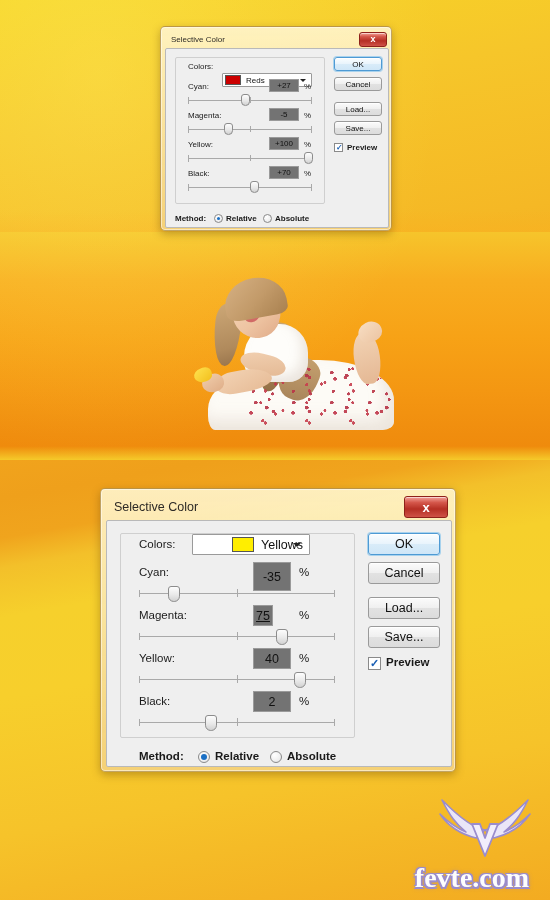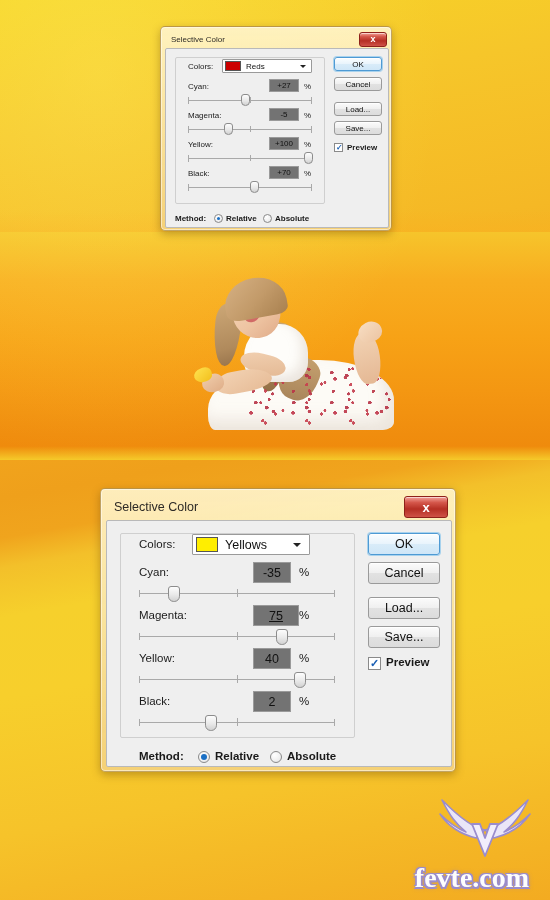--- a/index.html
+++ b/index.html
@@ -418,21 +418,21 @@
 <div id="dlg1" class="dialog">
   <div class="titlebar">
     <span class="title-text">Selective Color</span>
     <div class="close-btn">x</div>
   </div>
   <div class="client">
 
     <div class="groupbox" style="left:9px; top:8px; width:150px; height:147px;"></div>
 
     <span class="row-label" style="left:22px; top:13px;">Colors:</span>
-    <div class="combo" style="left:56px; top:10px; width:90px; height:14px;">
+    <div class="combo" style="left:56px; top:24px; width:90px; height:14px;">
       <span class="swatch" style="width:16px; height:10px; margin-left:2px; background:#cc0000;"></span>
       <span class="combo-label" style="margin-left:5px; font-size:8px;">Reds</span>
       <span class="caret" style="right:5px; top:5px; border-left-width:3px; border-right-width:3px; border-top-width:3px;"></span>
     </div>
 
     <span class="row-label" style="left:22px; top:33px;">Cyan:</span>
     <div class="numfield" style="left:103px; top:30px; width:30px; height:13px;">+27</div>
     <span class="pct" style="left:138px; top:33px;">%</span>
     <div class="track" style="left:22px; top:51px; width:124px;"></div>
     <div class="tick" style="left:84px; top:48px; height:6px;"></div>
@@ -481,35 +481,35 @@
 <div id="dlg2" class="dialog">
   <div class="titlebar">
     <span class="title-text">Selective Color</span>
     <div class="close-btn">x</div>
   </div>
   <div class="client">
 
     <div class="groupbox" style="left:13px; top:12px; width:235px; height:205px;"></div>
 
     <span class="row-label" style="left:32px; top:17px;">Colors:</span>
-    <div class="combo" style="left:85px; top:13px; width:118px; height:21px;">
+    <div class="combo" style="left:85px; top:13px; width:118px; height:21px;padding-left:36px;">
       <span class="swatch" style="width:22px; height:15px; margin-left:3px; background:#ffee00;"></span>
       <span class="combo-label" style="margin-left:7px; font-size:12.5px;">Yellows</span>
       <span class="caret" style="right:8px; top:8px;"></span>
     </div>
 
     <span class="row-label" style="left:32px; top:45px;">Cyan:</span>
-    <div class="numfield" style="left:146px; top:41px; width:38px; height:21px;">-35</div>
+    <div class="numfield" style="left:146px; top:41px; width:38px; height:29px;">-35</div>
     <span class="pct" style="left:192px; top:45px;">%</span>
     <div class="track" style="left:32px; top:72px; width:196px;"></div>
     <div class="tick" style="left:130px; top:68px; height:8px;"></div>
     <div class="thumb" style="left:61px; top:65px; width:12px; height:16px;"></div>
 
     <span class="row-label" style="left:32px; top:88px;">Magenta:</span>
-    <div class="numfield" style="left:146px; top:84px; width:46px; height:21px;text-decoration:underline;">75</div>
+    <div class="numfield" style="left:146px; top:84px; width:20px; height:21px;text-decoration:underline;">75</div>
     <span class="pct" style="left:192px; top:88px;">%</span>
     <div class="track" style="left:32px; top:115px; width:196px;"></div>
     <div class="tick" style="left:130px; top:111px; height:8px;"></div>
     <div class="thumb" style="left:169px; top:108px; width:12px; height:16px;"></div>
 
     <span class="row-label" style="left:32px; top:131px;">Yellow:</span>
     <div class="numfield" style="left:146px; top:127px; width:38px; height:21px;">40</div>
     <span class="pct" style="left:192px; top:131px;">%</span>
     <div class="track" style="left:32px; top:158px; width:196px;"></div>
     <div class="tick" style="left:130px; top:154px; height:8px;"></div>

